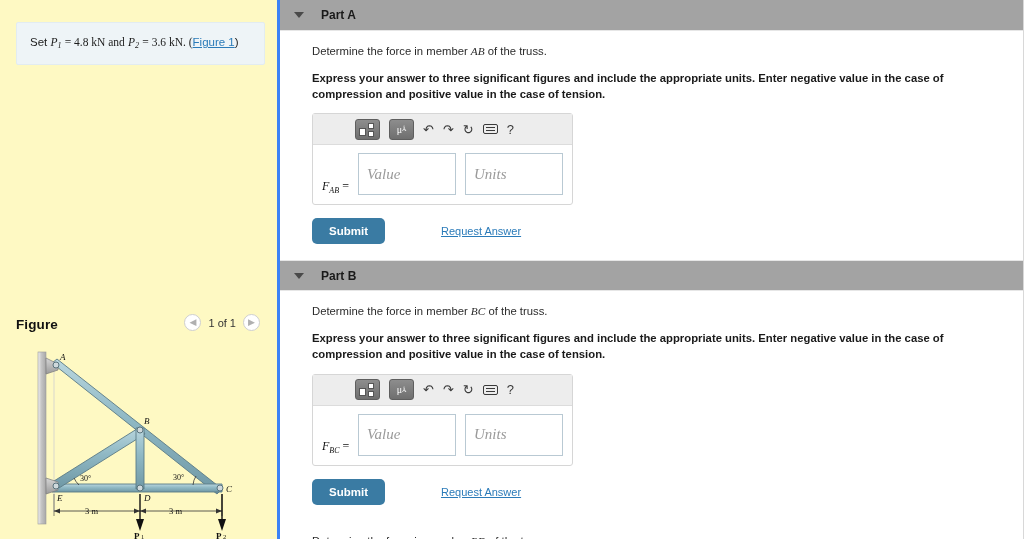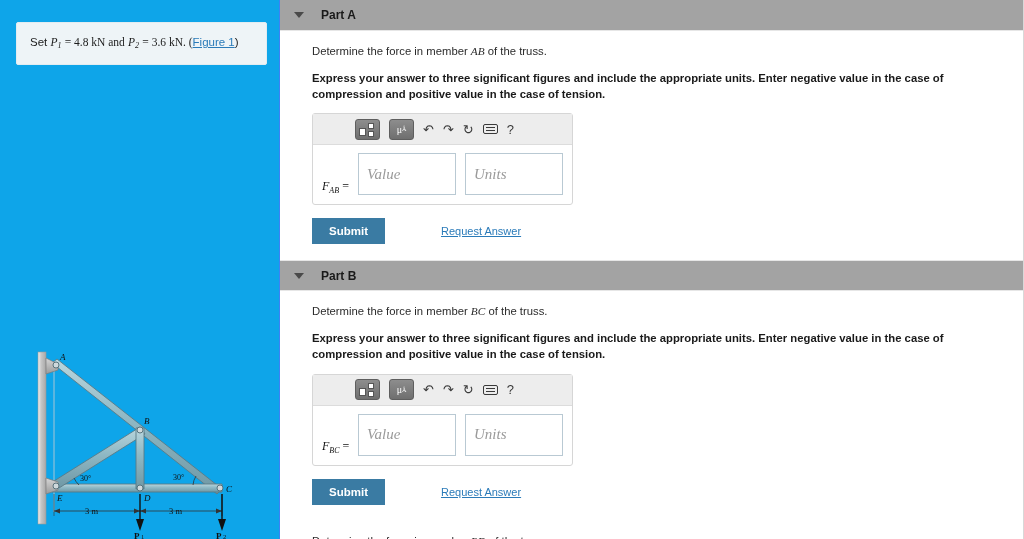--- a/index.html
+++ b/index.html
@@ -10,22 +10,22 @@
     background: #ffffff;
     font-family: "Liberation Sans", sans-serif;
     color: #222;
   }
   .page { position: relative; width: 1024px; height: 539px; display: flex; }
 
   
   .left-panel {
     width: 280px; height: 539px;
     position: relative;
-    background: #0ea5e9;
-    border-right: 1px solid #3b82f6;
+    background: #fef9c3;
+    border-right: 3px solid #3b82f6;
     flex: 0 0 280px;
   }
   .question-box {
     margin: 22px 12px 0 16px;
     background: #eef4f7;
     border: 1px solid #e2ecf1;
     border-radius: 2px;
     padding: 12px 12px 12px 13px;
     font-size: 11.5px;
     line-height: 1.35;
@@ -158,21 +158,21 @@
   }
   .txt-input.value-in { width: 98px; }
   .txt-input.units-in { width: 98px; margin-left: 9px; }
   .txt-input::placeholder { color: #9a9a9a; opacity: 1; }
 
   .actions { display: flex; align-items: center; margin-top: 13px; }
   .submit-btn {
     background: #3a7ba3; color: #fff; border: none;
     font-family: "Liberation Sans", sans-serif;
     font-size: 11.5px; font-weight: bold;
-    padding: 7px 17px; border-radius: 0; cursor: pointer;
+    padding: 7px 17px; border-radius: 5px; cursor: pointer;
   }
   .request-link {
     color: #2b7bb9; font-size: 11px; text-decoration: underline;
     margin-left: 22px; cursor: pointer; padding-left: 34px;
   }
 
   .scrollbar-strip {
     position: absolute; right: 0; top: 0; width: 6px; height: 539px;
     background: transparent;
   }
@@ -186,20 +186,28 @@
   <div class="left-panel">
 
     <div class="question-box">
       <span>Set</span>
       <span class="mi">P</span><span class="mi-sub">1</span>
       <span class="mtxt">= 4.8 kN and</span>
       <span class="mi">P</span><span class="mi-sub">2</span>
       <span class="mtxt">= 3.6 kN. (</span><span class="fig-link">Figure 1</span><span>)</span>
     </div>
 
+    <div class="figure-header">
+      <div class="figure-title">Figure</div>
+      <div class="fig-nav">
+        <div class="nav-circle">◀</div>
+        <div class="nav-count">1 of 1</div>
+        <div class="nav-circle">▶</div>
+      </div>
+    </div>
 
     <div class="figure-canvas">
       <svg width="265" height="195" viewBox="0 0 265 195">
         <defs>
           <linearGradient id="memGrad" x1="0" y1="0" x2="0" y2="1">
             <stop offset="0%" stop-color="#b9d6de"></stop>
             <stop offset="45%" stop-color="#8fb8c4"></stop>
             <stop offset="100%" stop-color="#6f98a5"></stop>
           </linearGradient>
           <linearGradient id="wallGrad" x1="0" y1="0" x2="1" y2="0">

